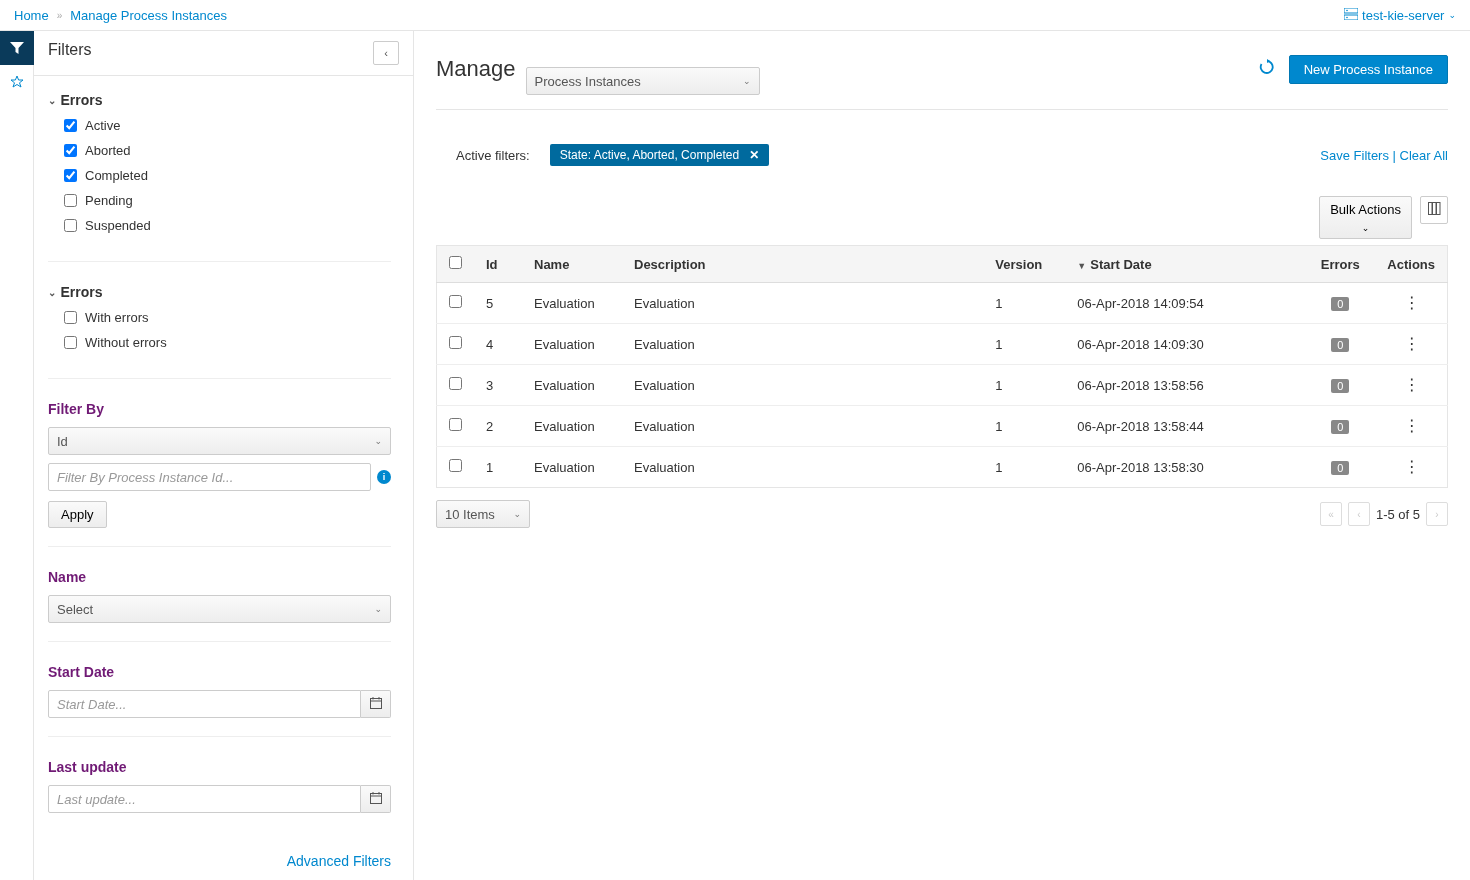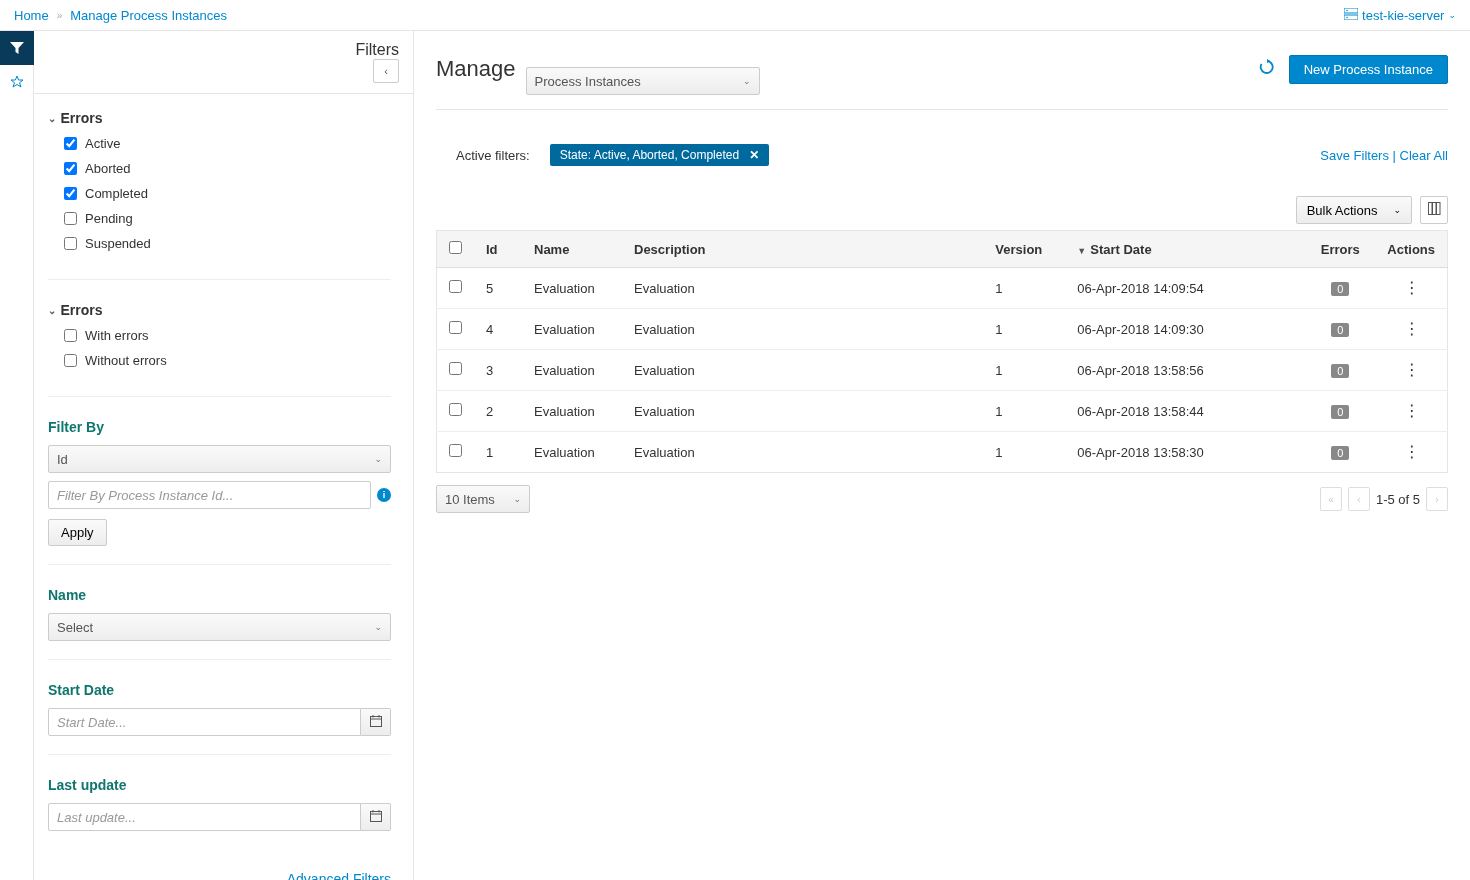--- a/index.html
+++ b/index.html
@@ -17,32 +17,32 @@
 .main-layout { display: flex; height: calc(100vh - 31px); }
 
 
 .icon-rail { width: 34px; background: #fff; border-right: 1px solid #e5e5e5; display: flex; flex-direction: column; align-items: center; padding-top: 0; }
 .icon-rail .rail-item { width: 34px; height: 34px; display: flex; align-items: center; justify-content: center; cursor: pointer; }
 .icon-rail .rail-item.active { background: #0a3a5a; color: #fff; }
 .icon-rail .rail-item.inactive { color: #0088ce; }
 
 
 .filters-panel { width: 380px; border-right: 1px solid #e5e5e5; overflow-y: auto; background: #fff; }
-.filters-header { display: flex; justify-content: space-between; align-items: flex-end; padding: 10px 14px; border-bottom: 1px solid #e5e5e5; flex-direction: column; }
+.filters-header { display: flex; justify-content: space-between; align-items: flex-start; padding: 10px 14px; border-bottom: 1px solid #e5e5e5; }
 .filters-header h2 { font-size: 16px; font-weight: 400; color: #333; }
 .collapse-btn { width: 26px; height: 24px; border: 1px solid #ccc; border-radius: 2px; background: #fff; cursor: pointer; display: flex; align-items: center; justify-content: center; font-size: 11px; color: #555; }
 .filters-body { padding: 16px 22px 16px 14px; }
 .filter-section { margin-bottom: 22px; padding-bottom: 18px; border-bottom: 1px solid #eee; }
 .filter-section:last-of-type { border-bottom: none; }
 .section-title { font-weight: 600; font-size: 14px; color: #333; margin-bottom: 10px; display: flex; align-items: center; gap: 4px; cursor: pointer; }
 .section-title .caret { font-size: 10px; color: #555; }
 .checkbox-list { padding-left: 16px; }
 .checkbox-item { display: flex; align-items: center; gap: 8px; margin: 10px 0; font-size: 13px; color: #333; }
 .checkbox-item input[type=checkbox] { width: 13px; height: 13px; cursor: pointer; }
-.filter-label { font-weight: 600; font-size: 14px; margin-bottom: 10px; color: #0f766e; }
+.filter-label { font-weight: 600; font-size: 14px; margin-bottom: 10px; color: #701a75; }
 .select-box { width: 100%; height: 28px; border: 1px solid #ccc; border-radius: 2px; background: linear-gradient(#fafafa,#ededed); padding: 0 24px 0 8px; font-size: 13px; color: #555; display: flex; align-items: center; justify-content: space-between; cursor: pointer; position: relative; }
 .select-box .caret-down { font-size: 9px; color: #777; position: absolute; right: 8px; }
 .input-row { display: flex; align-items: center; gap: 6px; margin-top: 8px; }
 .text-input { flex: 1; height: 28px; border: 1px solid #ccc; border-radius: 2px; padding: 0 8px; font-size: 13px; font-style: italic; color: #999; }
 .text-input::placeholder { color: #999; font-style: italic; }
 .info-icon { width: 14px; height: 14px; border-radius: 50%; background: #0088ce; color: #fff; font-size: 9px; font-weight: bold; display: flex; align-items: center; justify-content: center; cursor: pointer; }
 .apply-btn { margin-top: 10px; padding: 5px 12px; border: 1px solid #ccc; background: linear-gradient(#fafafa,#ededed); border-radius: 2px; font-size: 13px; cursor: pointer; }
 .date-row { display: flex; border-radius: 9px; }
 .date-row .text-input { border-radius: 2px 0 0 2px; }
 .cal-btn { width: 30px; height: 28px; border: 1px solid #ccc; border-left: none; background: linear-gradient(#fafafa,#ededed); border-radius: 0 2px 2px 0; cursor: pointer; display: flex; align-items: center; justify-content: center; font-size: 12px; }
@@ -61,21 +61,21 @@
 
 .active-filters-row { display: flex; justify-content: space-between; align-items: center; margin-top: 34px; padding: 0 0 0 20px; }
 .af-left { display: flex; align-items: center; gap: 20px; font-size: 13px; color: #333; }
 .filter-chip { background: #006a9e; color: #fff; padding: 4px 10px; border-radius: 2px; font-size: 12px; display: flex; align-items: center; gap: 10px; }
 .filter-chip .close-x { cursor: pointer; font-weight: bold; }
 .af-right { font-size: 13px; }
 .af-right a { color: #0088ce; cursor: pointer; }
 
 
 .table-toolbar { display: flex; justify-content: flex-end; gap: 8px; margin-top: 30px; margin-bottom: 6px; }
-.bulk-btn { padding: 5px 10px; border: 1px solid #ccc; background: linear-gradient(#fafafa,#ededed); border-radius: 2px; font-size: 13px; cursor: pointer; display: flex; align-items: center; gap: 16px; }
+.bulk-btn { padding: 5px 10px; border: 1px solid #ccc; background: linear-gradient(#fafafa,#ededed); border-radius: 2px; font-size: 13px; cursor: pointer; display: flex; align-items: center; gap: 6px; flex-direction: column; }
 .bulk-btn .caret-down { font-size: 9px; }
 .columns-btn { width: 28px; height: 28px; border: 1px solid #ccc; background: #fff; border-radius: 2px; display: flex; align-items: center; justify-content: center; cursor: pointer; font-size: 13px; }
 
 
 table.data-table { width: 100%; border-collapse: collapse; border: 1px solid #e5e5e5; }
 table.data-table th { text-align: left; font-weight: 600; font-size: 13px; color: #333; padding: 10px 12px; background: #f5f5f5; border-bottom: 1px solid #ddd; }
 table.data-table th.center, table.data-table td.center { text-align: center; }
 table.data-table td { padding: 12px; border-bottom: 1px solid #eee; font-size: 13px; color: #333; }
 table.data-table tr:last-child td { border-bottom: none; }
 .sort-caret { font-size: 9px; margin-right: 4px; color: #555; }

